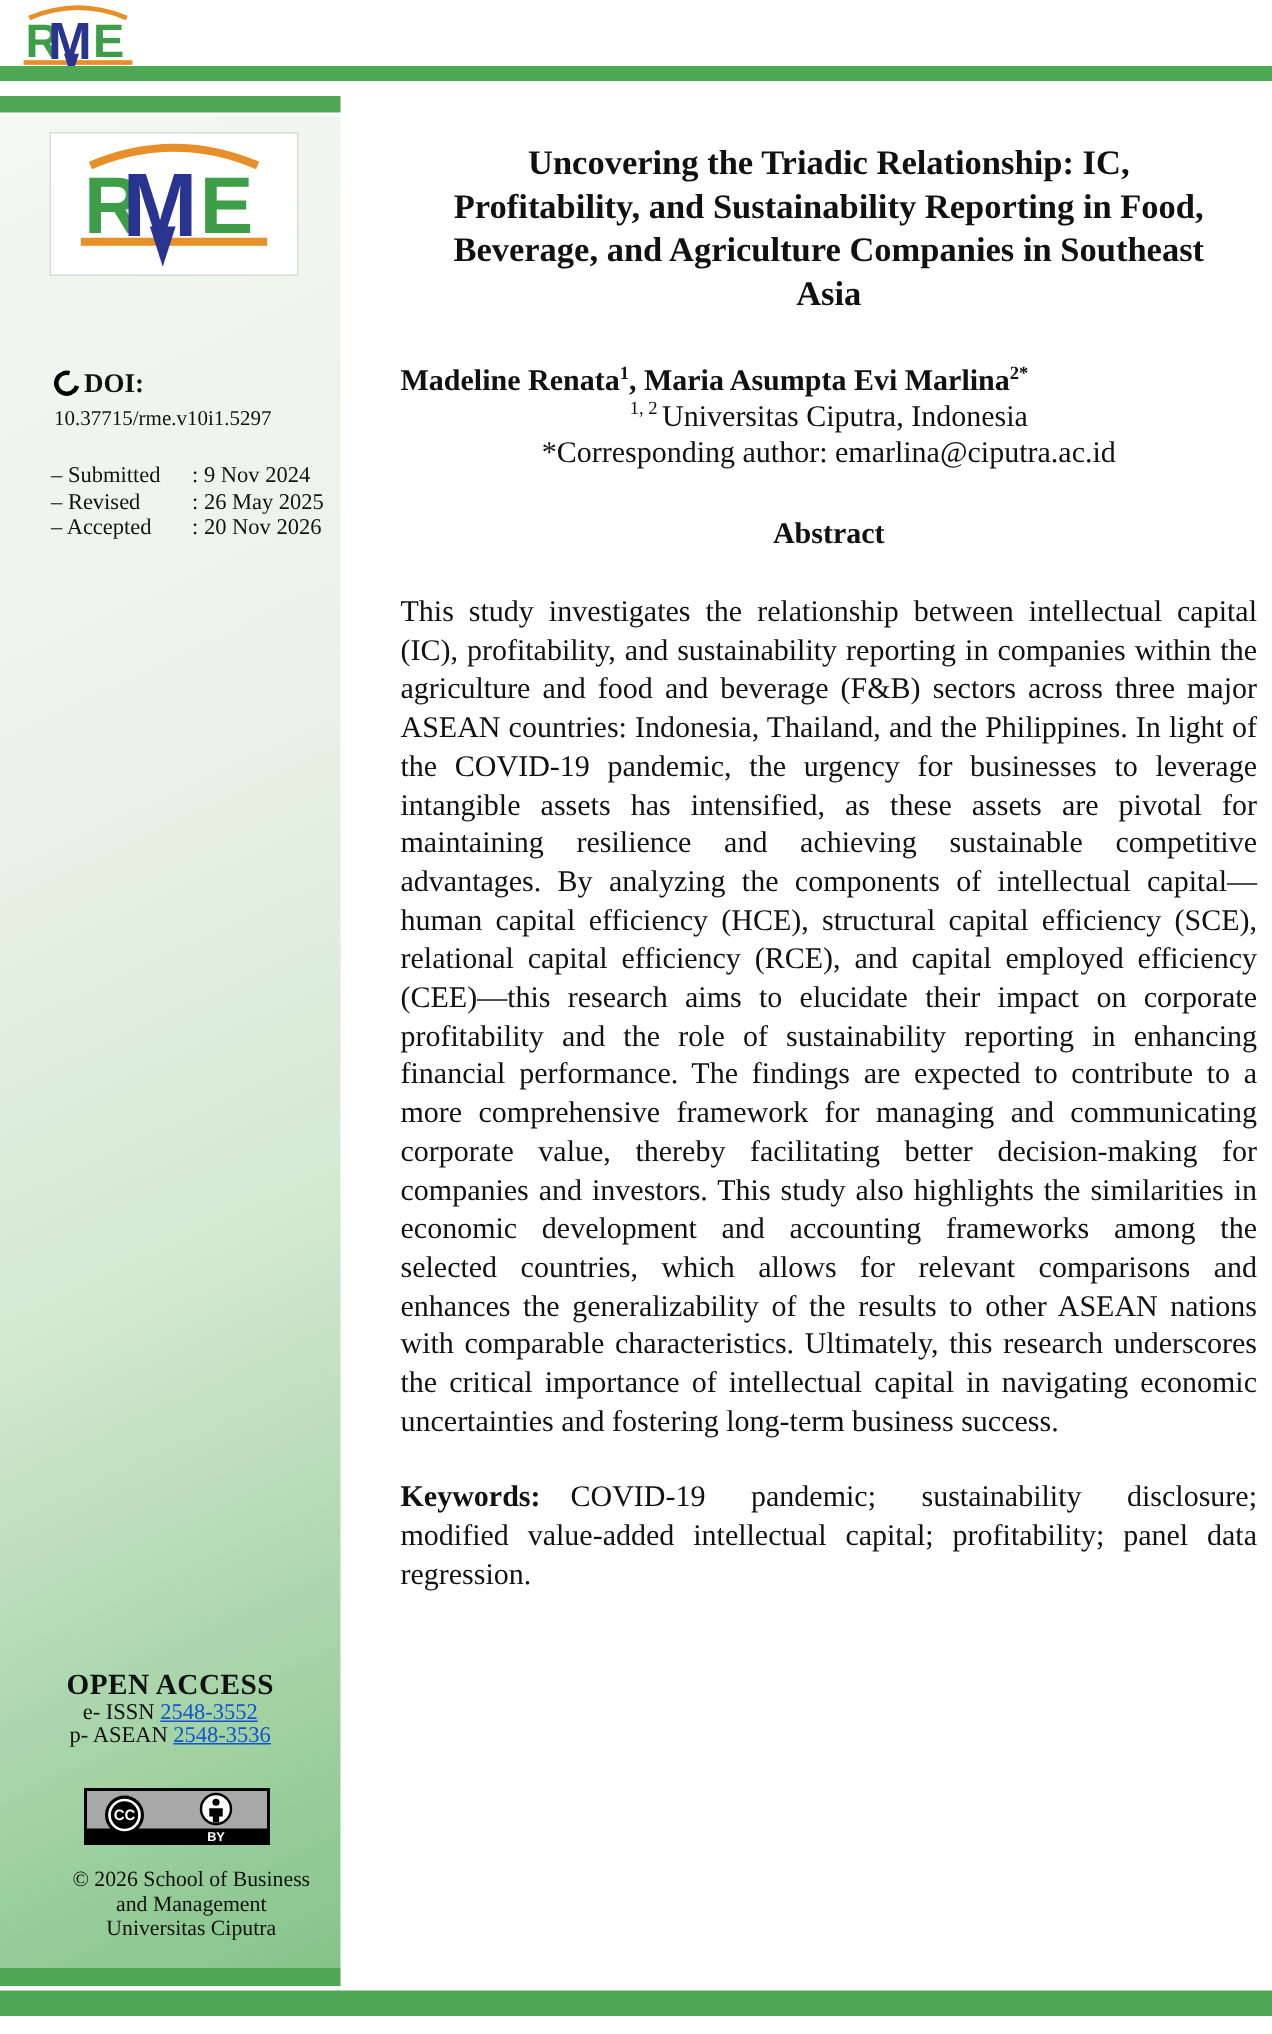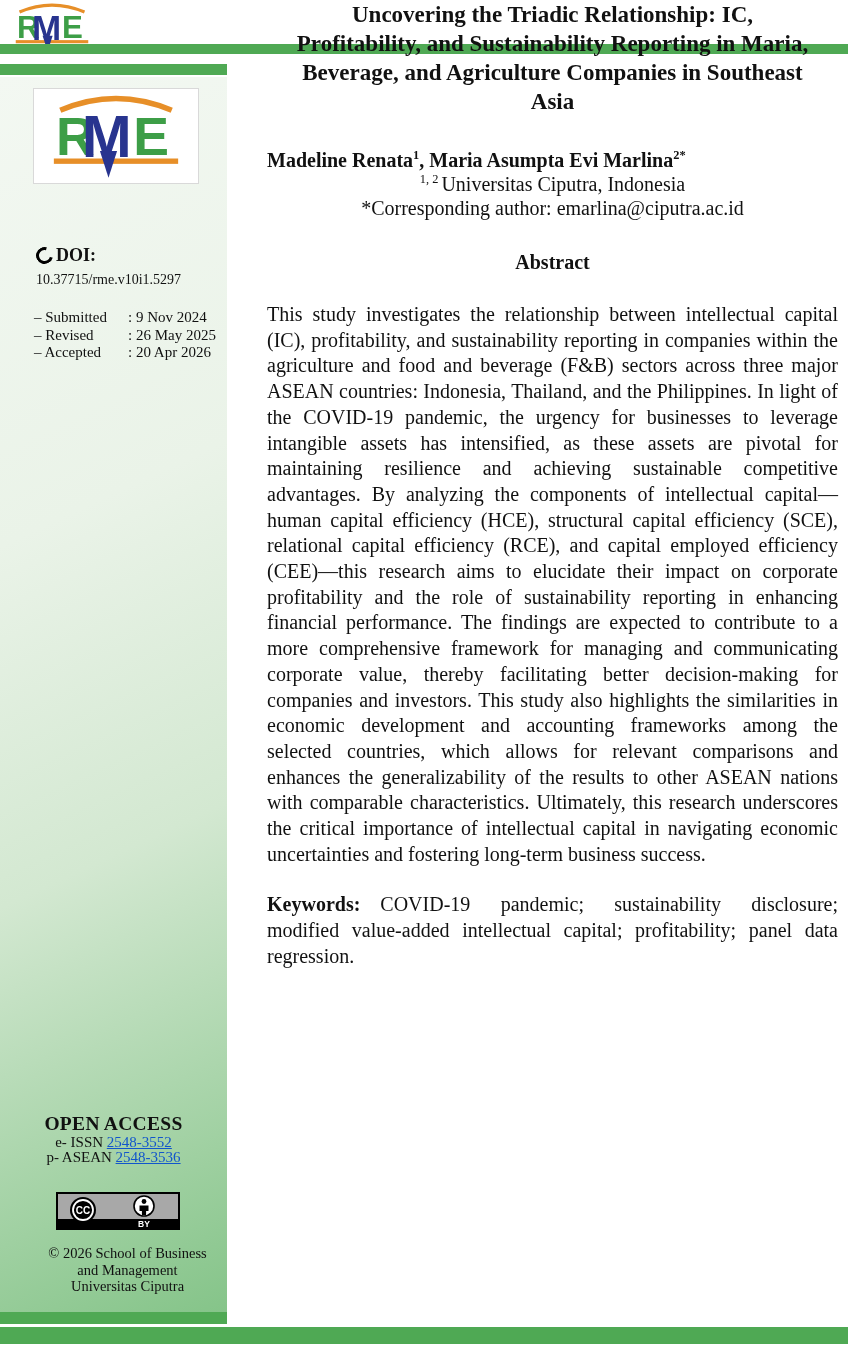--- a/index.html
+++ b/index.html
@@ -49,21 +49,21 @@
   .date-label{width:94px;flex:0 0 auto;}
   .oa{position:absolute;top:1036px;left:0;width:227px;text-align:center;}
   .oa-title{font-size:19.5px;font-weight:bold;letter-spacing:.3px;}
   .issn-row{font-size:15px;line-height:14.5px;}
   .issn-link{color:#1155cc;text-decoration:underline;cursor:pointer;}
   .cc-badge{position:absolute;top:1115px;left:56px;width:124px;height:38px;}
   .copyright{position:absolute;top:1168px;left:0;width:255px;text-align:center;font-size:14.5px;line-height:16.5px;}
 
   
   .main{position:absolute;left:267px;top:0;width:571px;}
-  .art-title{font-size:23px;font-weight:bold;line-height:29px;text-align:center;}
+  .art-title{margin-top:94px;font-size:23px;font-weight:bold;line-height:29px;text-align:center;}
   .authors{margin-top:32px;font-size:20px;font-weight:bold;text-align:left;line-height:24px;}
   .affil,.corresp{font-size:20px;text-align:center;line-height:24px;}
   sup{font-size:.62em;line-height:0;}
   .affil sup{margin-right:3px;}
   .abs-head{margin-top:31px;font-size:20px;font-weight:bold;text-align:center;}
   .abstract{margin:28px 0 0 0;font-size:20px;line-height:25.7px;text-align:justify;}
   .keywords{margin:25px 0 0 0;font-size:20px;line-height:25.7px;text-align:justify;}
   .keywords b{margin-right:20px;}
 
   
@@ -113,21 +113,21 @@
       <div class="date-row">
         <span class="date-label">– Submitted</span>
         <span class="date-value">: 9 Nov 2024</span>
       </div>
       <div class="date-row">
         <span class="date-label">– Revised</span>
         <span class="date-value">: 26 May 2025</span>
       </div>
       <div class="date-row">
         <span class="date-label">– Accepted</span>
-        <span class="date-value">: 20 Apr 2026</span>
+        <span class="date-value">: 20 Nov 2026</span>
       </div>
     </div>
 
     <div class="oa">
       <div class="oa-title">OPEN ACCESS</div>
       <div class="issn-row">
         <span>e- ISSN</span>
         <a class="issn-link">2548-3552</a>
       </div>
       <div class="issn-row">
@@ -153,21 +153,21 @@
     <div class="copyright">
       <div>© 2026 School of Business</div>
       <div>and Management</div>
       <div>Universitas Ciputra</div>
     </div>
   </aside>
 
   <main class="main">
     <div class="art-title">
       <div>Uncovering the Triadic Relationship: IC,</div>
-      <div>Profitability, and Sustainability Reporting in Maria,</div>
+      <div>Profitability, and Sustainability Reporting in Food,</div>
       <div>Beverage, and Agriculture Companies in Southeast</div>
       <div>Asia</div>
     </div>
 
     <div class="authors"><span>Madeline Renata</span><sup>1</sup><span>, </span><span>Maria Asumpta Evi Marlina</span><sup>2*</sup></div>
 
     <div class="affil"><sup>1, 2</sup><span>Universitas Ciputra, Indonesia</span></div>
 
     <div class="corresp">*Corresponding author: emarlina@ciputra.ac.id</div>
 

